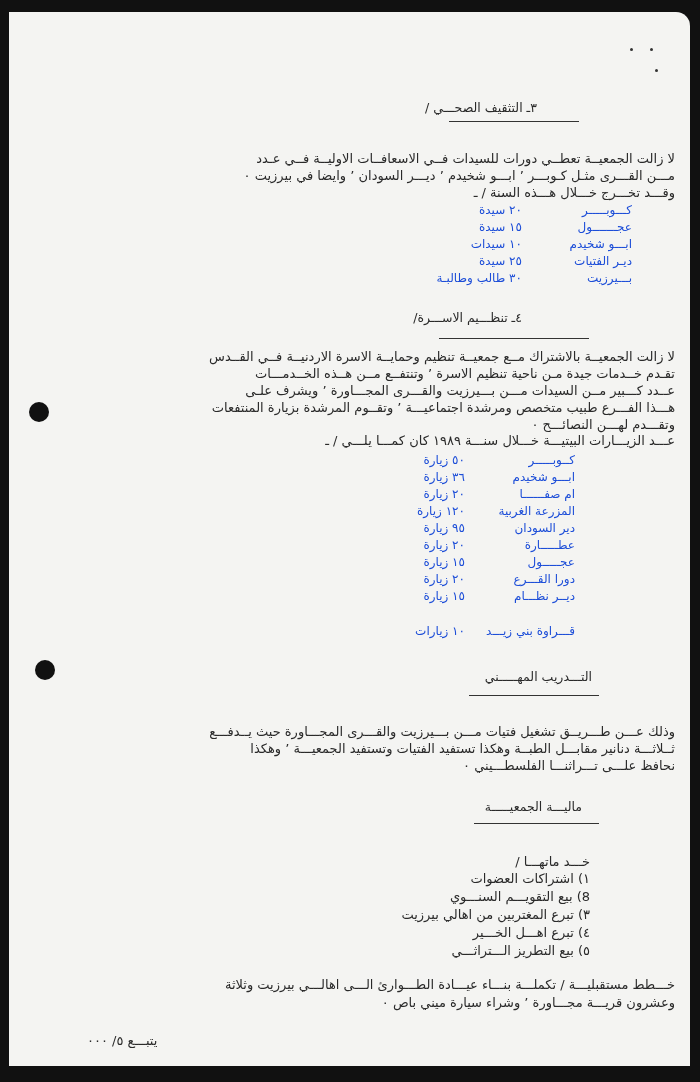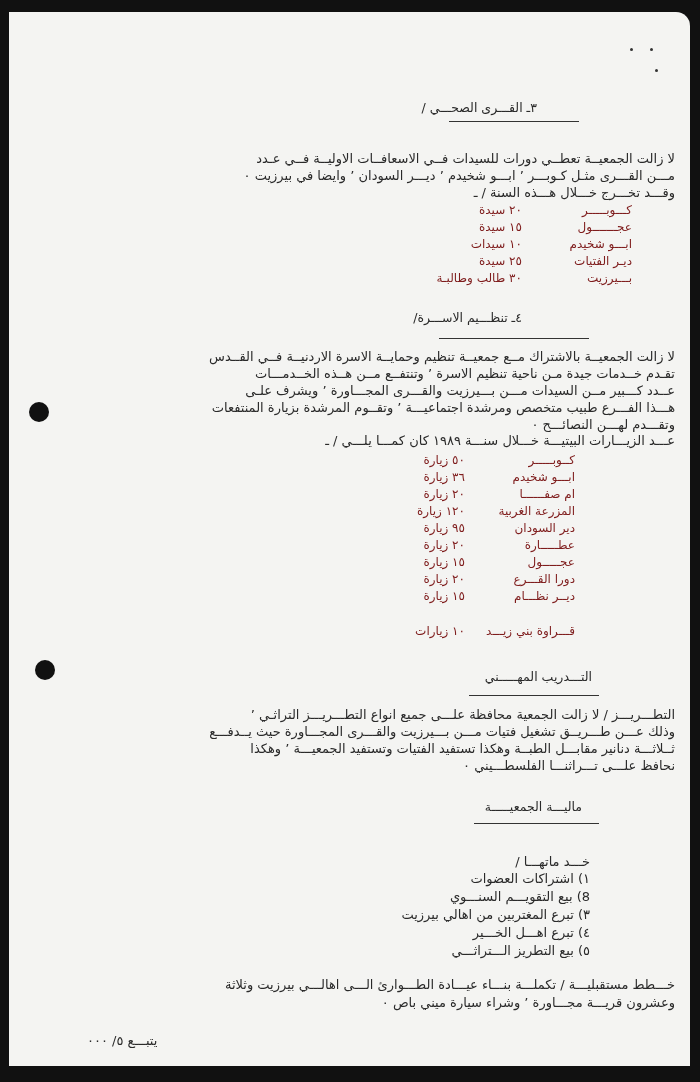--- a/index.html
+++ b/index.html
@@ -6,35 +6,35 @@
   body { width:700px; height:1082px; background:#111; position:relative; overflow:hidden;
          font-family:"DejaVu Sans", sans-serif; }
   .page { position:absolute; left:9px; top:12px; width:681px; height:1054px; background:#f4f4f2;
           border-top-right-radius:14px; }
   .hole { position:absolute; width:20px; height:20px; border-radius:50%; background:#111; }
   .speck { position:absolute; width:3px; height:3px; border-radius:50%; background:#333; }
   .t { position:absolute; direction:rtl; text-align:right; color:#2a2a2a; font-size:13px;
        white-space:nowrap; line-height:17px; }
   .heading { font-size:12.5px; }
   .rule { position:absolute; height:1px; background:#333; }
-  .row { position:absolute; direction:rtl; font-size:12px; color:#7f1d1d; white-space:nowrap; line-height:17px; }
+  .row { position:absolute; direction:rtl; font-size:12px; color:#1d4ed8; white-space:nowrap; line-height:17px; }
   .row .name { display:inline-block; width:90px; text-align:right; }
   .row .val  { display:inline-block; margin-right:20px; text-align:right; }
 </style>
 </head>
 <body>
 
 <div class="page">
   <div class="hole" style="left:20px;top:390px"></div>
   <div class="hole" style="left:26px;top:648px"></div>
   <div class="speck" style="left:621px;top:36px"></div>
   <div class="speck" style="left:641px;top:36px"></div>
   <div class="speck" style="left:646px;top:57px"></div>
 
-  <div class="t heading" style="right:153px;top:87px">٣ـ القـــرى الصحـــي /</div>
+  <div class="t heading" style="right:153px;top:87px">٣ـ التثقيف الصحـــي /</div>
   <div class="rule" style="left:440px;top:109px;width:130px"></div>
   <div class="t" style="right:15px;top:138px">لا زالت الجمعيــة تعطــي دورات للسيدات فــي الاسعافــات الاوليــة فــي عـدد</div>
   <div class="t" style="right:15px;top:155px">مـــن القـــرى مثـل كـوبـــر ٬ ابـــو شخيدم ٬ ديـــر السودان ٬ وايضا في بيرزيت ٠</div>
   <div class="t" style="right:15px;top:172px">وقـــد تخـــرج خـــلال هـــذه السنة / ـ</div>
 
   <div class="row" style="right:58px;top:190px"><span class="name">كـــوبـــــر</span><span class="val">٢٠ سيدة</span></div>
   <div class="row" style="right:58px;top:207px"><span class="name">عجـــــــول</span><span class="val">١٥ سيدة</span></div>
   <div class="row" style="right:58px;top:224px"><span class="name">ابـــو شخيدم</span><span class="val">١٠ سيدات</span></div>
   <div class="row" style="right:58px;top:241px"><span class="name">ديـر الفتيات</span><span class="val">٢٥ سيدة</span></div>
   <div class="row" style="right:58px;top:258px"><span class="name">بـــيرزيت</span><span class="val">٣٠ طالب وطالبـة</span></div>
@@ -54,21 +54,20 @@
   <div class="row" style="right:115px;top:491px"><span class="name">المزرعة الغربية</span><span class="val">١٢٠ زيارة</span></div>
   <div class="row" style="right:115px;top:508px"><span class="name">دير السودان</span><span class="val">٩٥ زيارة</span></div>
   <div class="row" style="right:115px;top:525px"><span class="name">عطـــــارة</span><span class="val">٢٠ زيارة</span></div>
   <div class="row" style="right:115px;top:542px"><span class="name">عجـــــول</span><span class="val">١٥ زيارة</span></div>
   <div class="row" style="right:115px;top:559px"><span class="name">دورا القـــرع</span><span class="val">٢٠ زيارة</span></div>
   <div class="row" style="right:115px;top:576px"><span class="name">ديــر نظـــام</span><span class="val">١٥ زيارة</span></div>
   <div class="row" style="right:115px;top:611px"><span class="name">قـــراوة بني زيـــد</span><span class="val">١٠ زيارات</span></div>
 
   <div class="t heading" style="right:98px;top:656px">التـــدريب المهـــــني</div>
   <div class="rule" style="left:460px;top:683px;width:130px"></div>
-  <div class="t" style="right:15px;top:694px">التطـــريـــز / لا زالت الجمعية محافظة علـــى جميع انواع التطـــريـــز التراثـي ٬</div>
   <div class="t" style="right:15px;top:711px">وذلك عـــن طـــريــق تشغيل فتيات مـــن بـــيرزيت والقـــرى المجـــاورة حيث يــدفـــع</div>
   <div class="t" style="right:15px;top:728px">ثــلاثـــة دنانير مقابـــل الطبــة وهكذا تستفيد الفتيات وتستفيد الجمعيـــة ٬ وهكذا</div>
   <div class="t" style="right:15px;top:745px">نحافظ علـــى تـــراثنـــا الفلسطـــيني ٠</div>
 
   <div class="t heading" style="right:108px;top:786px">ماليـــة الجمعيـــــة</div>
   <div class="rule" style="left:465px;top:811px;width:125px"></div>
   <div class="t" style="right:100px;top:841px">خـــد ماتهـــا /</div>
   <div class="t" style="right:100px;top:858px">١)  اشتراكات العضوات</div>
   <div class="t" style="right:100px;top:876px">8)  بيع التقويـــم السنـــوي</div>
   <div class="t" style="right:100px;top:894px">٣)  تبرع المغتربين من اهالي بيرزيت</div>

